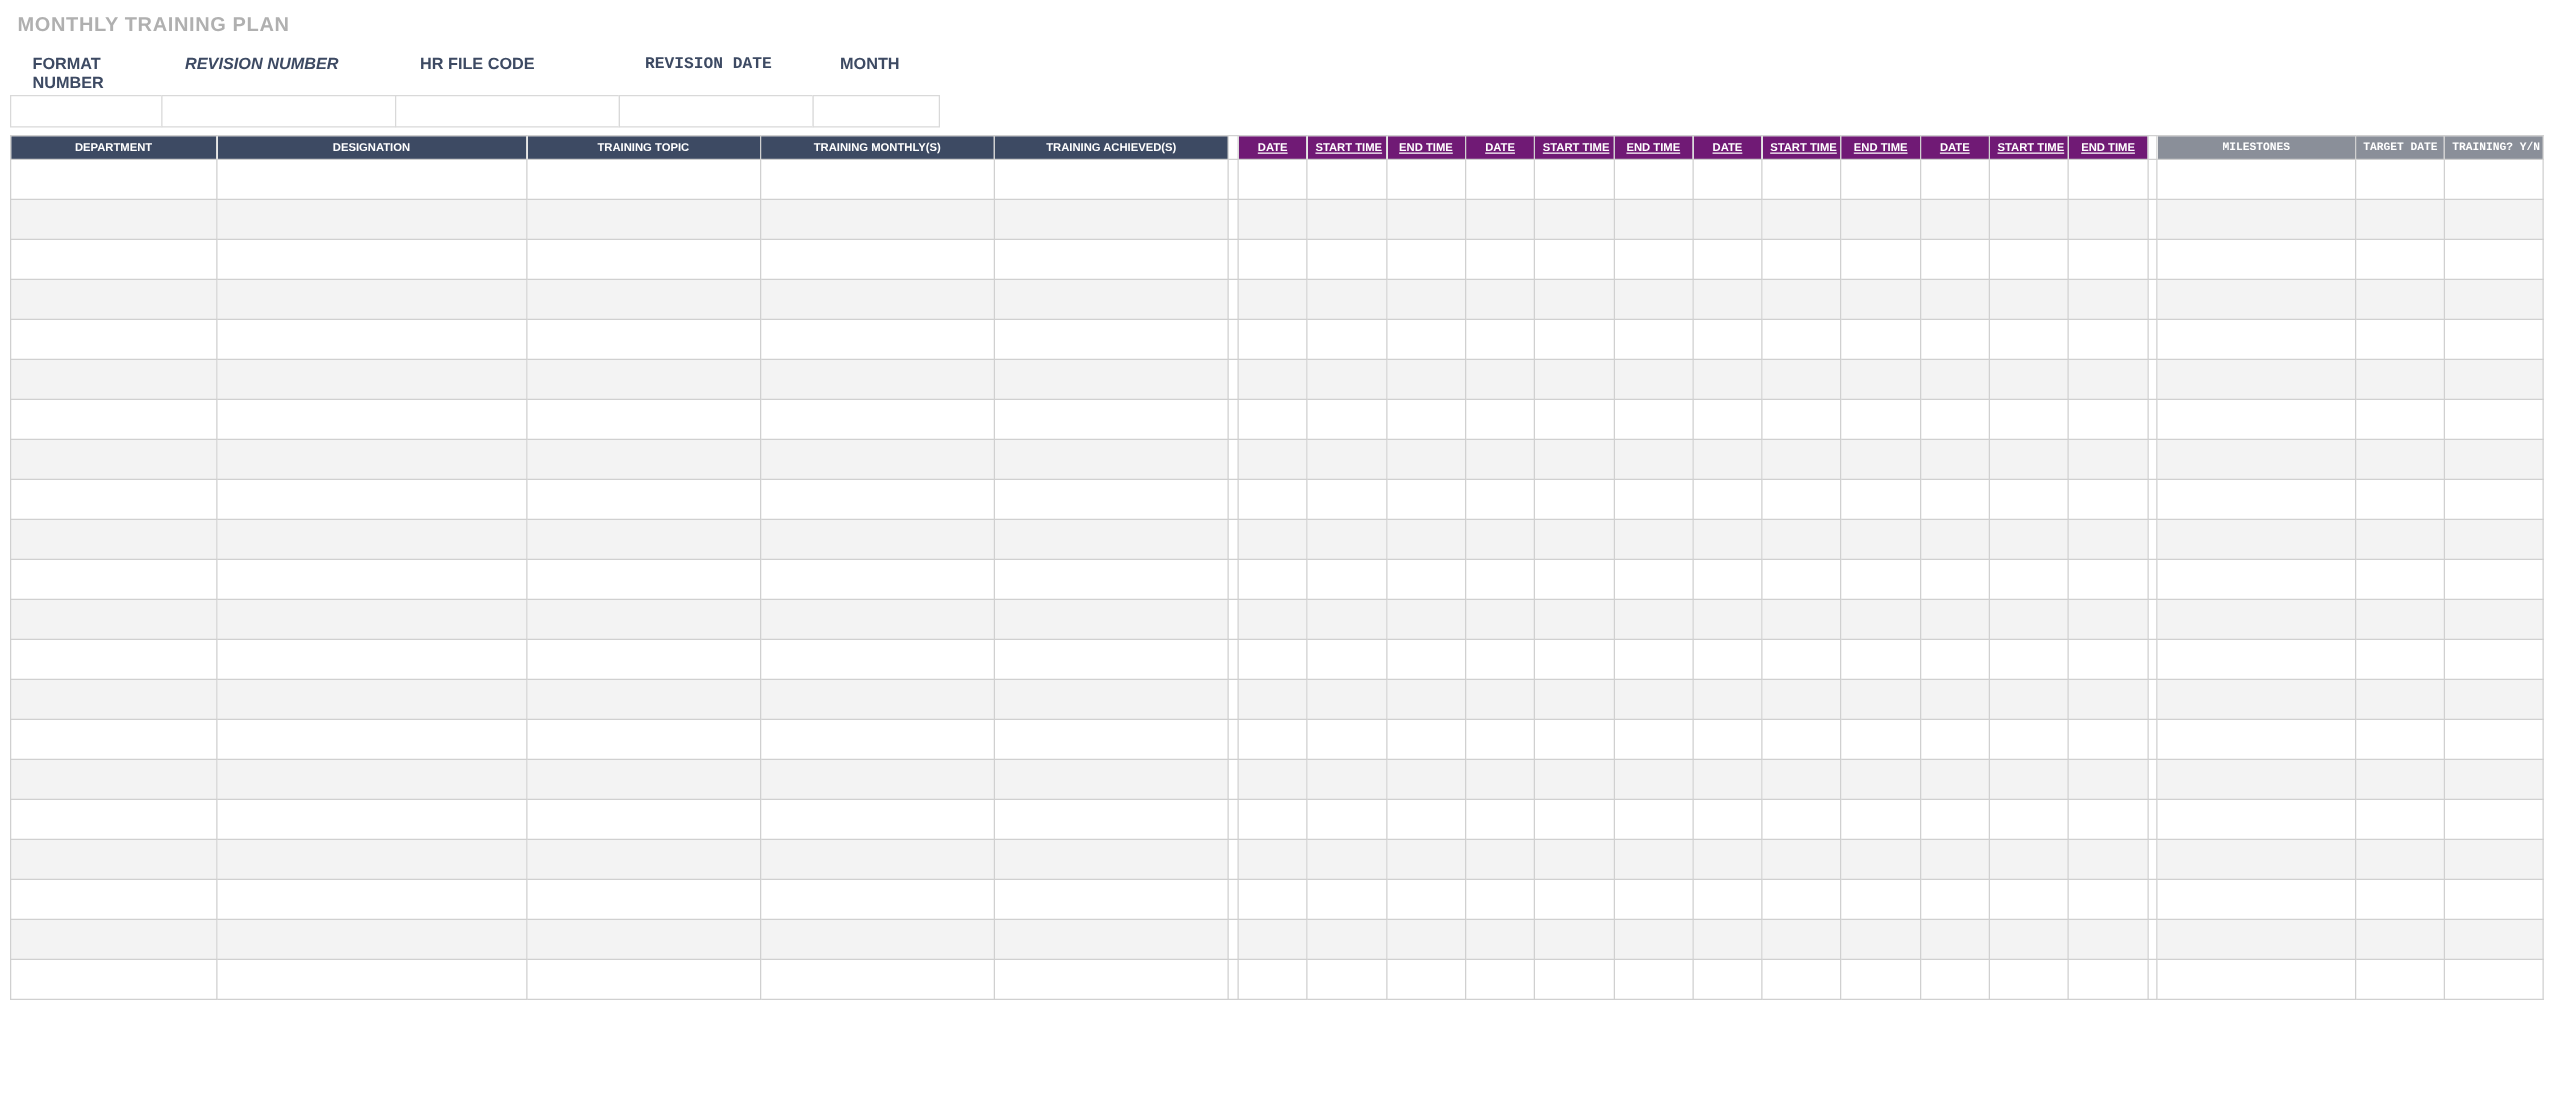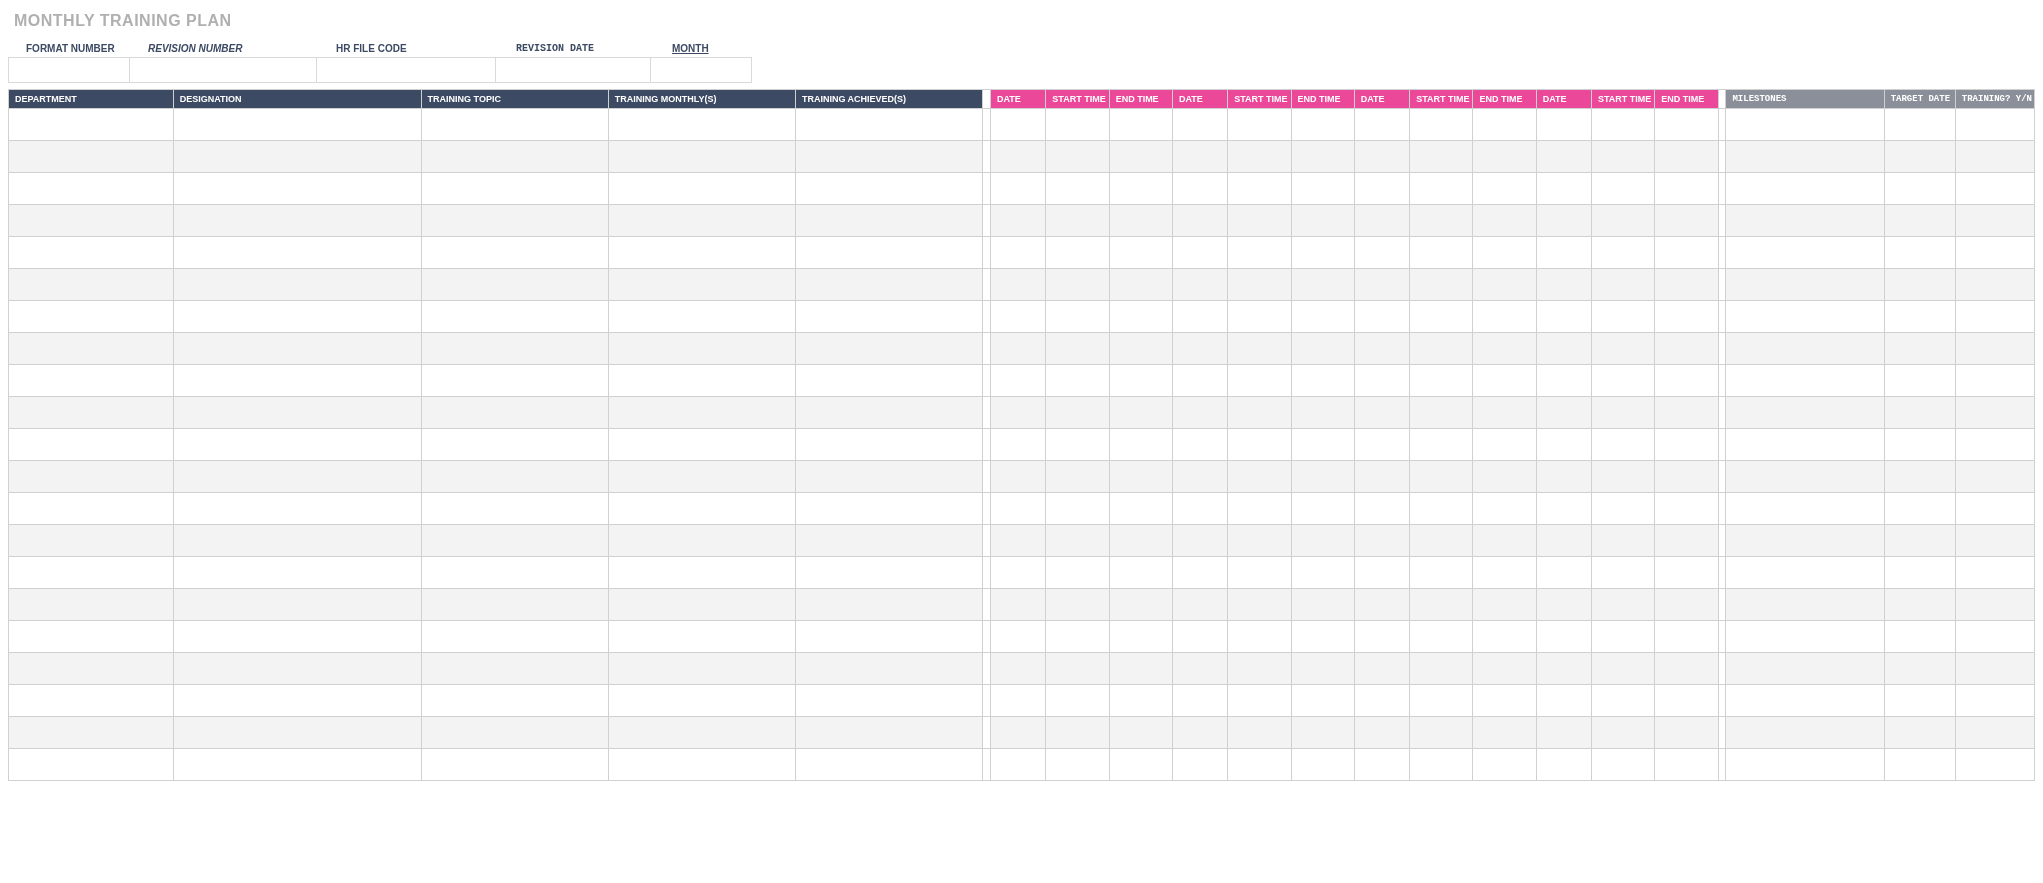--- a/index.html
+++ b/index.html
@@ -15,64 +15,64 @@
     font-size: 16px;
     font-weight: bold;
     letter-spacing: 0.5px;
     color: #b0b0b0;
     margin: 4px 0 10px 6px;
   }
   .meta-labels {
     display: flex;
   }
   .meta-label {
-    font-size: 10px;
+    font-size: 13px;
     font-weight: bold;
     color: #3d4a63;
     padding: 3px 0 3px 18px;
   }
   .meta-inputs {
     display: flex;
   }
   .meta-input {
     height: 26px;
     border: 1px solid #d9d9d9;
     background: #ffffff;
     margin-left: -1px;
   }
   .meta-input:first-child { margin-left: 0; }
   .w-format   { width: 122px; }
   .w-revision { width: 188px; font-style: italic; }
   .w-hrfile   { width: 180px; }
   .w-revdate  { width: 156px; font-family: Liberation Mono, monospace; }
-  .w-month    { width: 102px; text-decoration: underline; }
+  .w-month    { width: 102px; }
 
   table.main {
     border-collapse: collapse;
     width: 100%;
     table-layout: fixed;
     margin-top: 6px;
   }
   table.main th, table.main td {
     border: 1px solid #d0d0d0;
     height: 32px;
     padding: 0 6px;
     overflow: hidden;
   }
   table.main th {
     font-size: 9px;
     font-weight: bold;
-    text-align: left;
+    text-align: center;
     color: #ffffff;
     height: 18px;
     padding: 4px 6px;
     white-space: nowrap;
   }
   th.h-dark  { background: #3d4a63; }
-  th.h-mid   { background: #ec4899; text-align: center; }
+  th.h-mid   { background: #701a75; text-align: center; text-decoration: underline; }
   th.h-grey  { background: #8a8f99; font-family: Liberation Mono, monospace; }
   table.main tr.alt td { background: #f3f3f3; }
   table.main tr.norm td { background: #ffffff; }
   td.gap { border-top: none; border-bottom: none; background: #ffffff !important; }
   td.dashed-r { border-right: 1px dashed #c9c9c9; }
   th.gap-h { background: #ffffff; border: none; }
 
   col.c-dept  { width: 125px; }
   col.c-desig { width: 188px; }
   col.c-topic { width: 142px; }

